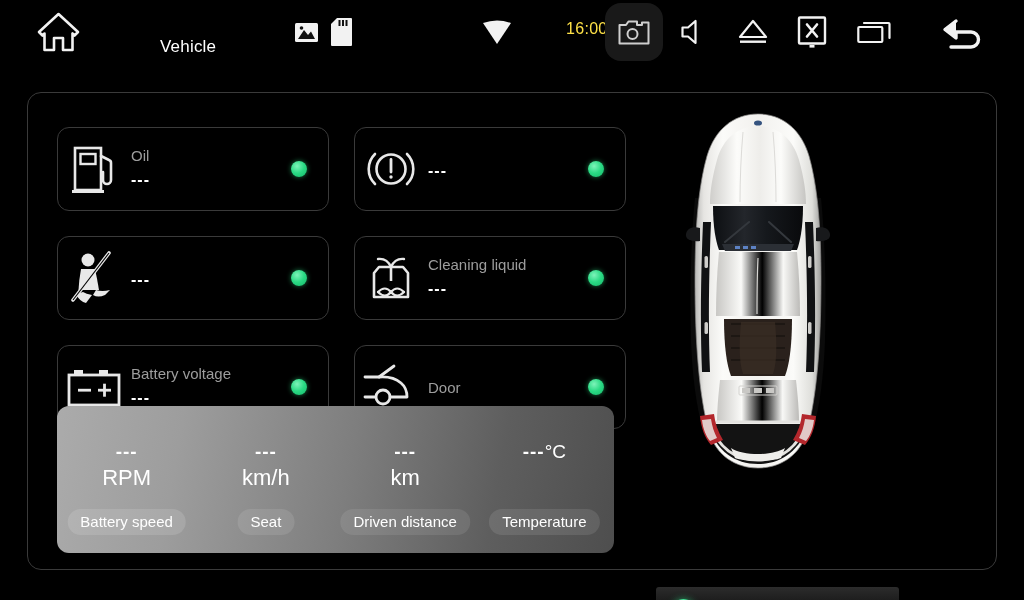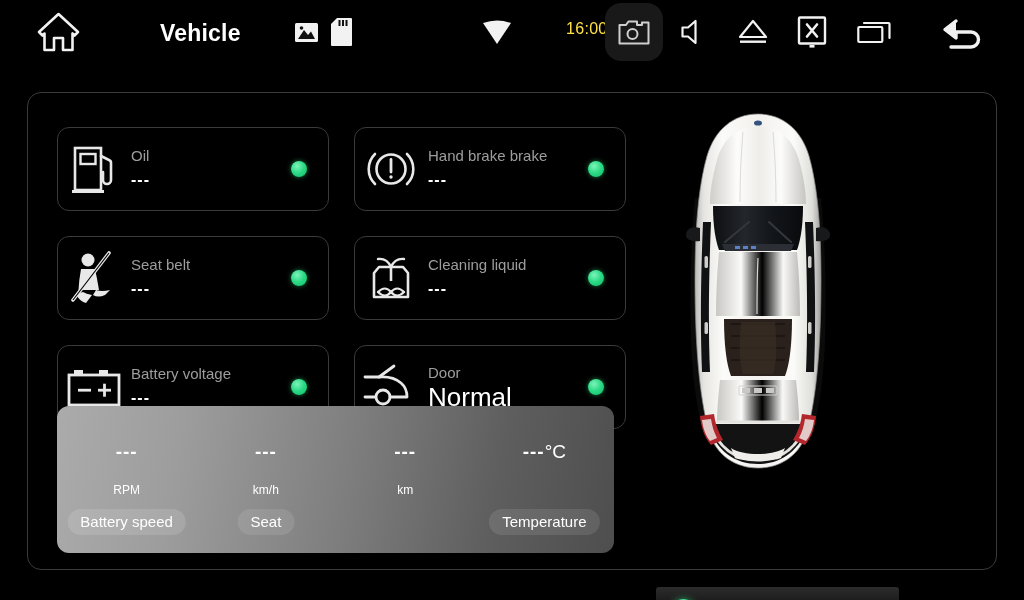--- a/index.html
+++ b/index.html
@@ -11,22 +11,22 @@
   }
 
   
   .statusbar {
     position: absolute; left: 0; top: 0;
     width: 1024px; height: 65px;
     display: flex; align-items: center;
   }
   .sb-home { position: absolute; left: 36px; top: 11px; }
   .sb-title {
-    position: absolute; left: 160px; top: 20px;
-    font-size: 23px; font-weight: bold; color: #fff;
+    position: absolute; left: 160px; top: 37px;
+    font-size: 17px; font-weight: normal; color: #fff;
     letter-spacing: .2px;
   }
   .sb-gallery { position: absolute; left: 294px; top: 20px; }
   .sb-sd      { position: absolute; left: 331px; top: 18px; }
   .sb-wifi    { position: absolute; left: 482px; top: 19px; }
   .sb-clock {
     position: absolute; left: 566px; top: 20px;
     font-size: 16px; color: #fde047; letter-spacing: .3px;
   }
   .sb-cam-wrap {
@@ -106,22 +106,22 @@
     position: relative;
     display: flex; flex-direction: column; align-items: center;
   }
   .metric-value {
     margin-top: 35px;
     font-size: 19px; color: #fff; font-weight: bold;
     letter-spacing: 1px; line-height: 22px;
   }
   .metric-value .unit { font-weight: normal; letter-spacing: 0; }
   .metric-unit {
-    margin-top: 18px;
-    font-size: 12px; color: #fff; line-height: 19px;
+    margin-top: 5px;
+    font-size: 22px; color: #fff; line-height: 19px;
   }
   .metric-pill {
     position: absolute; bottom: 18px; left: 50%;
     transform: translateX(-50%);
     padding: 4px 13px 5px;
     border-radius: 14px;
     font-size: 15px; color: #fff; white-space: nowrap;
     background: rgba(255,255,255,.13);
   }
   .metric:nth-child(2) .metric-pill { background: rgba(255,255,255,.10); }
@@ -260,39 +260,37 @@
       <div class="card-icon">
         <svg width="56" height="54" viewBox="0 0 56 54">
           <circle cx="28" cy="27" r="14.5" fill="none" stroke="#e8e8e8" stroke-width="2.6"></circle>
           <path d="M28 17.5 V30" stroke="#e8e8e8" stroke-width="2.8" stroke-linecap="round"></path>
           <circle cx="28" cy="35" r="1.7" fill="#e8e8e8"></circle>
           <path d="M12 12 A21 21 0 0 0 12 42" fill="none" stroke="#e8e8e8" stroke-width="2.6" stroke-linecap="round"></path>
           <path d="M44 12 A21 21 0 0 1 44 42" fill="none" stroke="#e8e8e8" stroke-width="2.6" stroke-linecap="round"></path>
         </svg>
       </div>
       <div class="card-text">
-        <div class="card-label">Hand brake brake</div>
         <div class="card-value">---</div>
       </div>
       <div class="dot"></div>
     </div>
 
     <div class="card">
       <div class="card-icon">
         <svg width="56" height="56" viewBox="0 0 56 56">
           <circle cx="22" cy="10" r="6.5" fill="#e8e8e8"></circle>
           <path d="M15 19 Q13 30 12.5 40 L33 40 Q31 28 29 19 Z" fill="#e8e8e8"></path>
           <path d="M10 44 Q14 52 20 53 L26 45 Q20 44 17 42 Z" fill="#e8e8e8"></path>
           <path d="M27 45 Q32 48 39 45 L44 40 Q36 42 30 40 Z" fill="#e8e8e8"></path>
           <path d="M43 3 L7 50" stroke="#e8e8e8" stroke-width="3.6" stroke-linecap="round"></path>
           <path d="M43 3 L7 50" stroke="#000" stroke-width="1.1"></path>
         </svg>
       </div>
       <div class="card-text">
-        <div class="card-label">Seat belt</div>
         <div class="card-value">---</div>
       </div>
       <div class="dot"></div>
     </div>
 
     <div class="card">
       <div class="card-icon">
         <svg width="52" height="54" viewBox="0 0 52 54">
           <path d="M9 22 L14 16 H38 L43 22 V46 H9 Z" fill="none" stroke="#e8e8e8" stroke-width="2.6" stroke-linejoin="round"></path>
           <path d="M26 16 V30" stroke="#e8e8e8" stroke-width="2.6"></path>
@@ -331,21 +329,20 @@
       <div class="card-icon">
         <svg width="60" height="48" viewBox="0 0 60 48">
           <path d="M4 14 H18 L33 3" fill="none" stroke="#e8e8e8" stroke-width="2.8" stroke-linecap="round" stroke-linejoin="round"></path>
           <path d="M18 14 Q32 13 40 20 Q46 25 46 34 H29" fill="none" stroke="#e8e8e8" stroke-width="2.8" stroke-linecap="round" stroke-linejoin="round"></path>
           <path d="M4 34 H14" stroke="#e8e8e8" stroke-width="2.8" stroke-linecap="round"></path>
           <circle cx="22" cy="34" r="7" fill="none" stroke="#e8e8e8" stroke-width="2.8"></circle>
         </svg>
       </div>
       <div class="card-text">
         <div class="card-label">Door</div>
-        <div class="card-value big">Normal</div>
       </div>
       <div class="dot"></div>
     </div>
   </div>
 
   <div class="metrics">
     <div class="metrics-grid">
 
       <div class="metric">
         <div class="metric-value">---</div>
@@ -355,20 +352,21 @@
 
       <div class="metric">
         <div class="metric-value">---</div>
         <div class="metric-unit">km/h</div>
         <div class="metric-pill">Seat</div>
       </div>
 
       <div class="metric">
         <div class="metric-value">---</div>
         <div class="metric-unit">km</div>
+        <div class="metric-pill">Driven distance</div>
       </div>
 
       <div class="metric">
         <div class="metric-value"><span>---</span><span class="unit">°C</span></div>
         <div class="metric-unit"></div>
         <div class="metric-pill">Temperature</div>
       </div>
     </div>
   </div>
 

